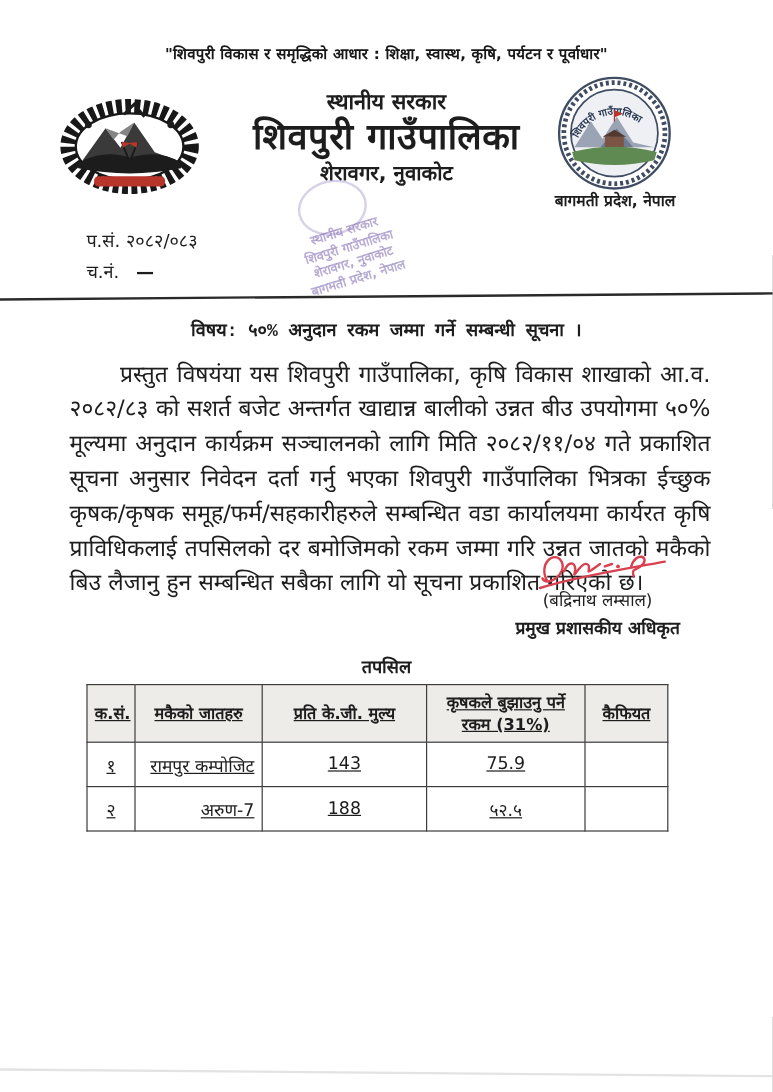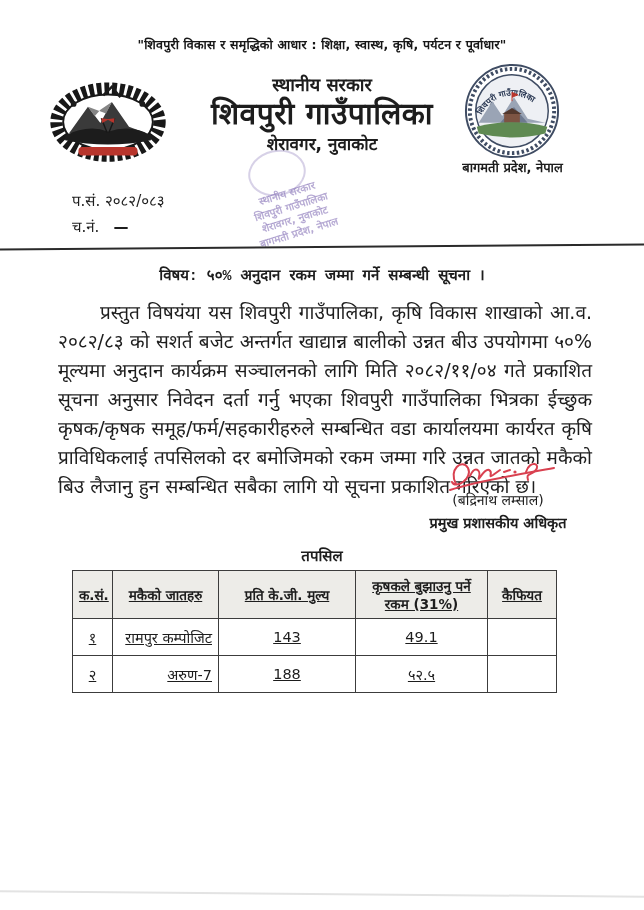--- a/index.html
+++ b/index.html
@@ -194,21 +194,21 @@
         <th>प्रति के.जी. मुल्य</th>
         <th>कृषकले बुझाउनु पर्ने रकम (31%)</th>
         <th>कैफियत</th>
       </tr>
     </thead>
     <tbody>
       <tr>
         <td>१</td>
         <td class="name-cell">रामपुर कम्पोजिट</td>
         <td>143</td>
-        <td>49.1</td>
+        <td>75.9</td>
         <td></td>
       </tr>
       <tr>
         <td>२</td>
         <td class="name-cell">अरुण-7</td>
         <td>188</td>
         <td>५२.५</td>
         <td></td>
       </tr>
     </tbody>

